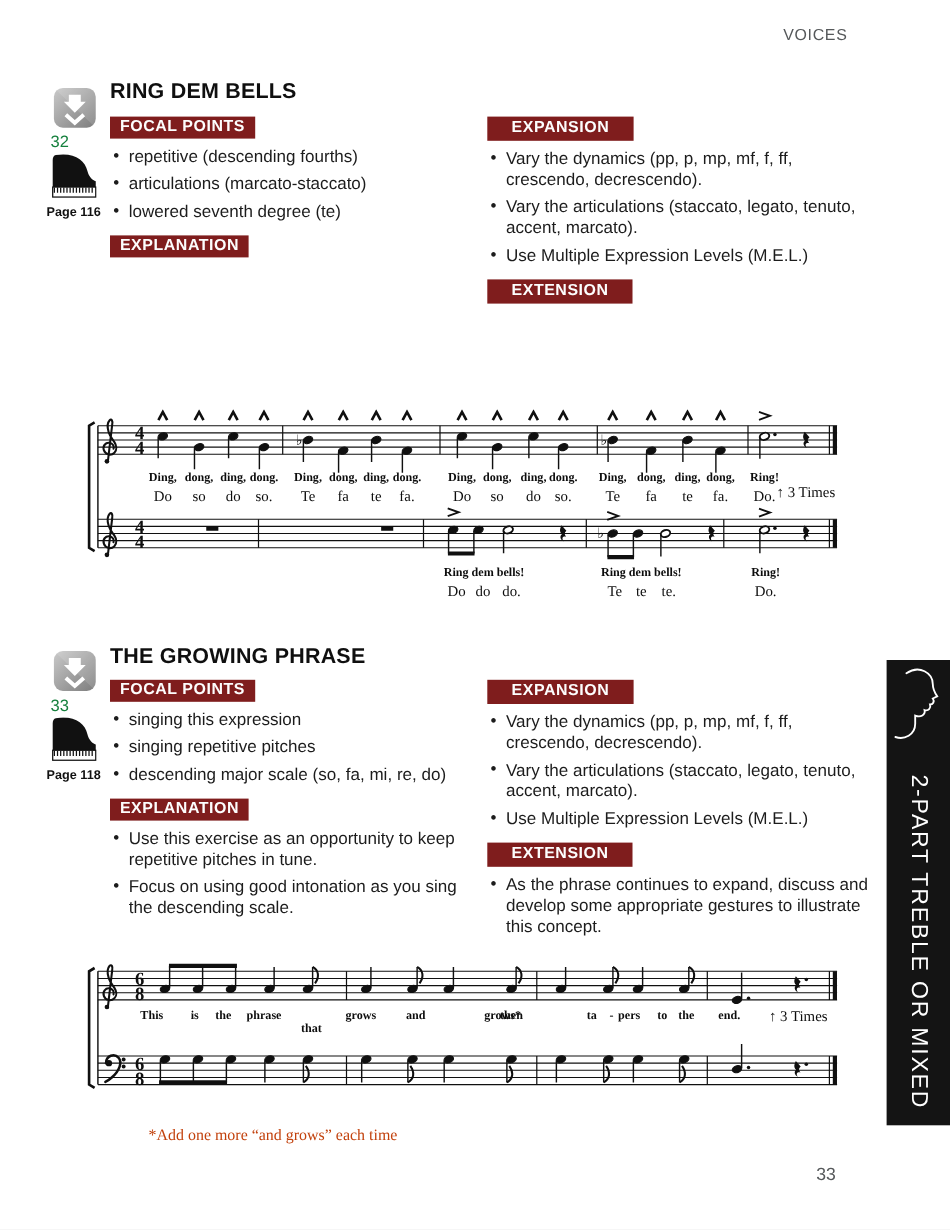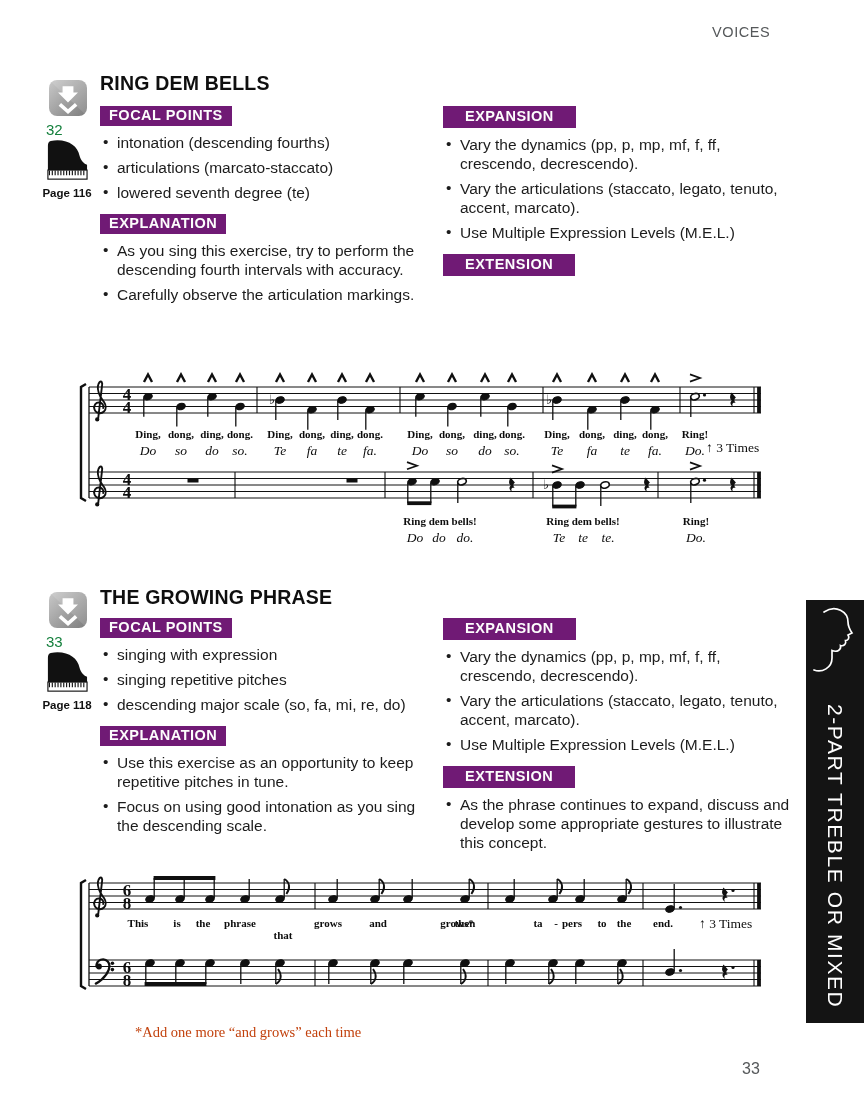--- a/index.html
+++ b/index.html
@@ -2,36 +2,36 @@
 <html><head>
 <meta charset="utf-8">
 <style>
   html,body{margin:0;padding:0;background:#e8e8e8}
   .page{position:relative;width:864px;height:1118px;background:#ffffff;
         font-family:"Liberation Sans",sans-serif;color:#1a1a1a;overflow:hidden;margin:0 auto}
   .abs{position:absolute}
   .voices{font-size:14.5px;color:#55585a;letter-spacing:.6px}
   .pagenum{font-size:16px;color:#55585a}
   .title{font-size:19.5px;font-weight:bold;color:#0f0f0f;letter-spacing:.2px;white-space:nowrap}
-  .hd{display:inline-block;background:#701a75;color:#fdfdfd;font-size:14.5px;font-weight:bold;
+  .hd{display:inline-block;background:#7f1d1d;color:#fdfdfd;font-size:14.5px;font-weight:bold;
       letter-spacing:.5px;padding:1px 9px 3px}
   .hd-wide{padding:2px 22px 4px}
   .hd-row{margin-bottom:7px}
   .sec-gap{margin-top:12px}
   .col{position:absolute}
   .b-row{position:relative;padding-left:17px;font-size:15.5px;line-height:19px;margin-bottom:6px;color:#1c1c1c}
   .b-row::before{content:"•";position:absolute;left:3px;top:-1px}
   .tracknum{font-size:15px;font-weight:normal;text-align:left;color:#15803d}
   .pageref{font-size:11.5px;font-weight:bold;text-align:center;color:#111;white-space:nowrap}
   .music{position:absolute}
   .music svg{position:absolute;left:0;top:0}
   .lyr{position:absolute;transform:translateX(-50%);white-space:nowrap;
        font-family:"Liberation Serif",serif;color:#0d0d0d}
   .lyr-b{font-weight:bold;font-size:11px}
-  .lyr-i{font-style:italic;font-size:13.5px}
+  .lyr-i{font-size:13.5px}
   .repeat{position:absolute;font-family:"Liberation Serif",serif;font-size:13.5px;white-space:nowrap;color:#0d0d0d}
   .footnote{font-family:"Liberation Serif",serif;font-size:14.5px;color:#c2410c}
   .sidetab{position:absolute;left:806px;top:600px;width:58px;height:423px;background:#141414}
   .sidelabel{position:absolute;top:104px;left:50%;transform:translateX(-50%);
              writing-mode:vertical-rl;color:#ffffff;font-size:21px;letter-spacing:1.6px;white-space:nowrap}
 </style>
 </head>
 <body>
 
 <div class="page">
@@ -60,29 +60,25 @@
       <line x1="3" y1="34.5" x2="42" y2="34.5" stroke="#111" stroke-width="5" stroke-dasharray="1.2 1.8"></line>
     </svg>
   </div>
   <div class="abs pageref" style="left:37px;top:187px;width:60px">Page 116</div>
 
   <div class="abs title" style="left:100px;top:72px">RING DEM BELLS</div>
 
   <div class="col" style="left:100px;top:106px;width:340px">
     <div class="hd-row"><span class="hd">FOCAL POINTS</span></div>
     <div>
-        <div class="b-row">intonation (descending fourths)</div>
+        <div class="b-row">repetitive (descending fourths)</div>
         <div class="b-row">articulations (marcato-staccato)</div>
         <div class="b-row">lowered seventh degree (te)</div>
       </div>
     <div class="hd-row sec-gap"><span class="hd">EXPLANATION</span></div>
-    <div>
-        <div class="b-row">As you sing this exercise, try to perform the descending fourth intervals with accuracy.</div>
-        <div class="b-row">Carefully observe the articulation markings.</div>
-      </div>
   </div>
 
   <div class="col" style="left:443px;top:106px;width:352px">
     <div class="hd-row"><span class="hd hd-wide">EXPANSION</span></div>
     <div>
         <div class="b-row">Vary the dynamics (pp, p, mp, mf, f, ff, crescendo, decrescendo).</div>
         <div class="b-row">Vary the articulations (staccato, legato, tenuto, accent, marcato).</div>
         <div class="b-row">Use Multiple Expression Levels (M.E.L.)</div>
       </div>
     <div class="hd-row sec-gap"><span class="hd hd-wide">EXTENSION</span></div>
@@ -275,21 +271,21 @@
       <line x1="3" y1="34.5" x2="42" y2="34.5" stroke="#111" stroke-width="5" stroke-dasharray="1.2 1.8"></line>
     </svg>
   </div>
   <div class="abs pageref" style="left:37px;top:699px;width:60px">Page 118</div>
 
   <div class="abs title" style="left:100px;top:586px">THE GROWING PHRASE</div>
 
   <div class="col" style="left:100px;top:618px;width:340px">
     <div class="hd-row"><span class="hd">FOCAL POINTS</span></div>
     <div>
-        <div class="b-row">singing with expression</div>
+        <div class="b-row">singing this expression</div>
         <div class="b-row">singing repetitive pitches</div>
         <div class="b-row">descending major scale (so, fa, mi, re, do)</div>
       </div>
     <div class="hd-row sec-gap"><span class="hd">EXPLANATION</span></div>
     <div>
         <div class="b-row">Use this exercise as an opportunity to keep repetitive pitches in tune.</div>
         <div class="b-row">Focus on using good intonation as you sing the descending scale.</div>
       </div>
   </div>
 

